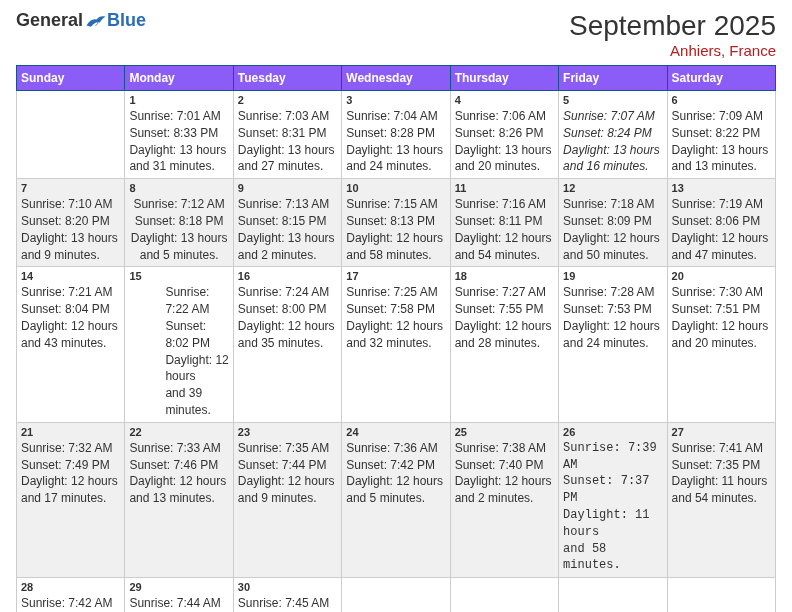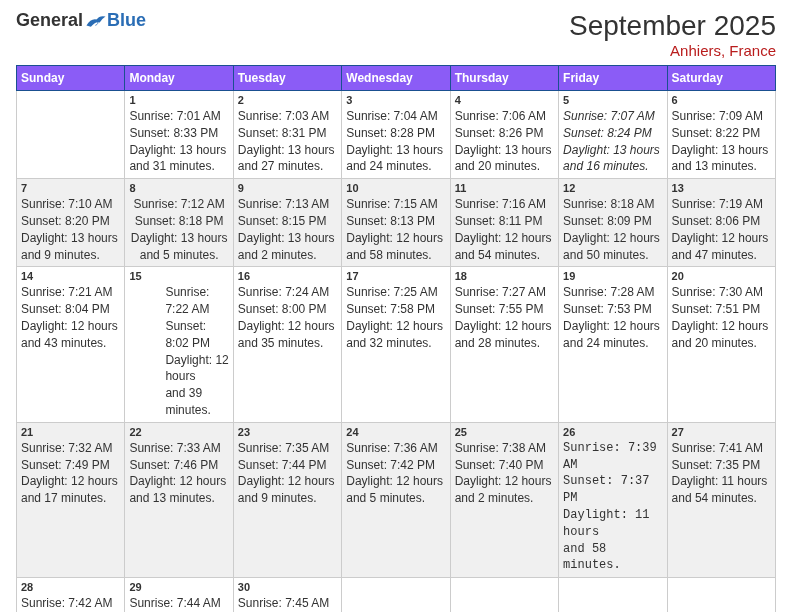--- a/index.html
+++ b/index.html
@@ -215,21 +215,21 @@
           </td>
           <td>
             <span class="day-num">11</span>
             <div class="day-info" style="white-space: pre-line;">Sunrise: 7:16 AM
 Sunset: 8:11 PM
 Daylight: 12 hours
 and 54 minutes.</div>
           </td>
           <td>
             <span class="day-num">12</span>
-            <div class="day-info" style="white-space: pre-line;">Sunrise: 8:18 AM
+            <div class="day-info" style="white-space: pre-line;">Sunrise: 7:18 AM
 Sunset: 8:09 PM
 Daylight: 12 hours
 and 50 minutes.</div>
           </td>
           <td>
             <span class="day-num">13</span>
             <div class="day-info" style="white-space: pre-line;">Sunrise: 7:19 AM
 Sunset: 8:06 PM
 Daylight: 12 hours
 and 47 minutes.</div>

